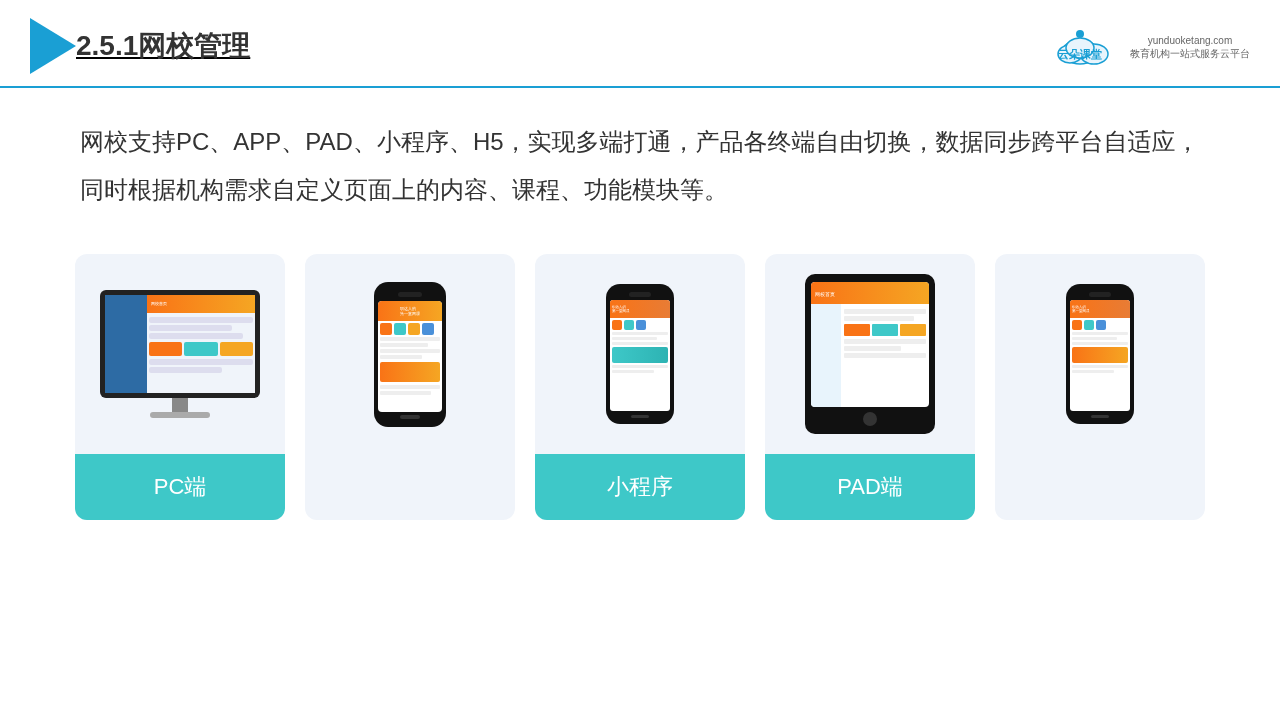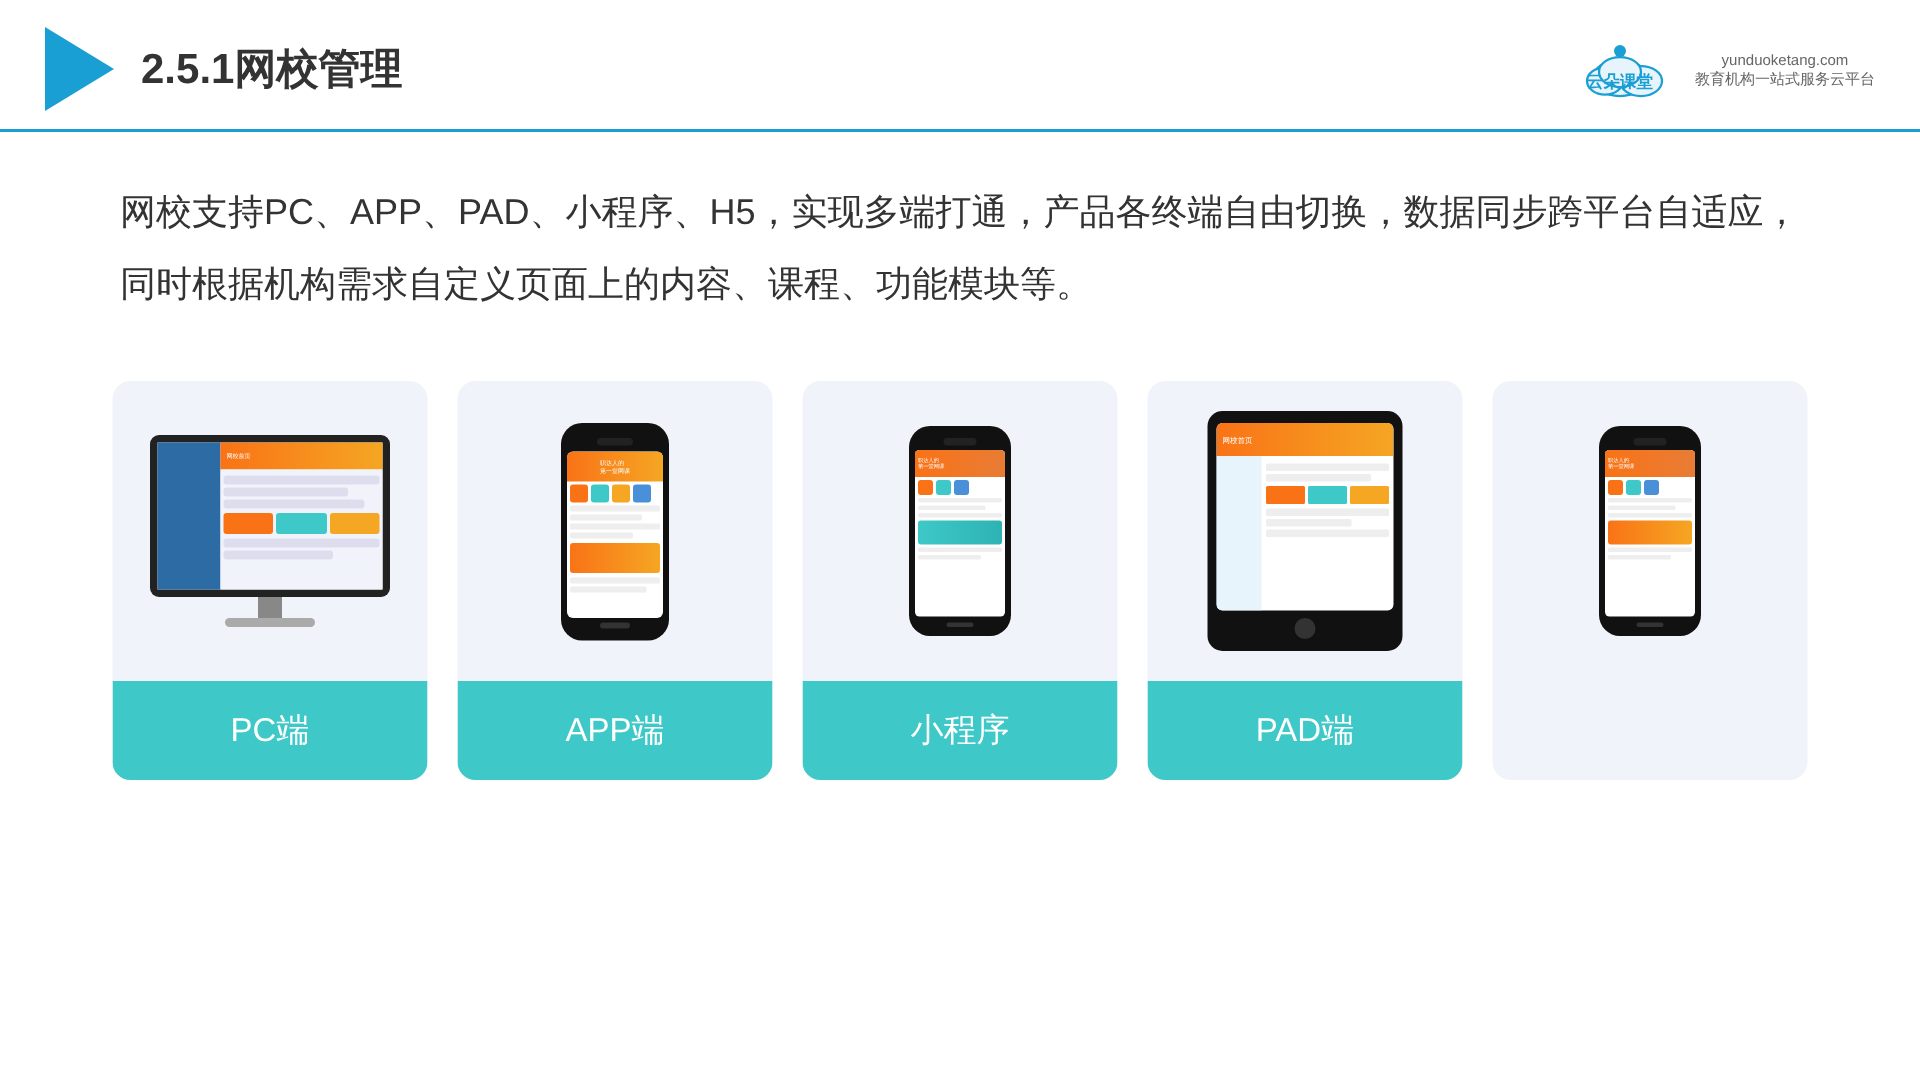--- a/index.html
+++ b/index.html
@@ -16,21 +16,21 @@
     .header {
       display: flex;
       align-items: center;
       justify-content: space-between;
       padding: 18px 30px 12px 30px;
       border-bottom: 2px solid #1a9fd4;
     }
     .header-left {
       display: flex;
       align-items: center;
-      gap: 18px;
+      text-decoration: underline;
     }
     .logo-triangle {
       width: 0;
       height: 0;
       border-top: 28px solid transparent;
       border-bottom: 28px solid transparent;
       border-left: 46px solid #1a9fd4;
     }
     .page-title {
       font-size: 28px;
@@ -403,21 +403,20 @@
             <div class="phone-row"></div>
             <div class="phone-row" style="width:70%;"></div>
             <div style="height:20px;background:linear-gradient(90deg,#f97316,#f5a623);border-radius:2px;margin-top:3px;"></div>
             <div class="phone-row" style="margin-top:3px;"></div>
             <div class="phone-row" style="width:85%;"></div>
           </div>
         </div>
         <div class="phone-home"></div>
       </div>
     </div>
-    <div class="card-label">APP端</div>
   </div>
 
   <div class="card">
     <div class="card-image-area">
       <div class="device-miniphone">
         <div class="miniphone-notch"></div>
         <div class="miniphone-screen">
           <div class="miniphone-header">
             <span class="miniphone-header-text">职达人的<br>第一堂网课</span>
           </div>

